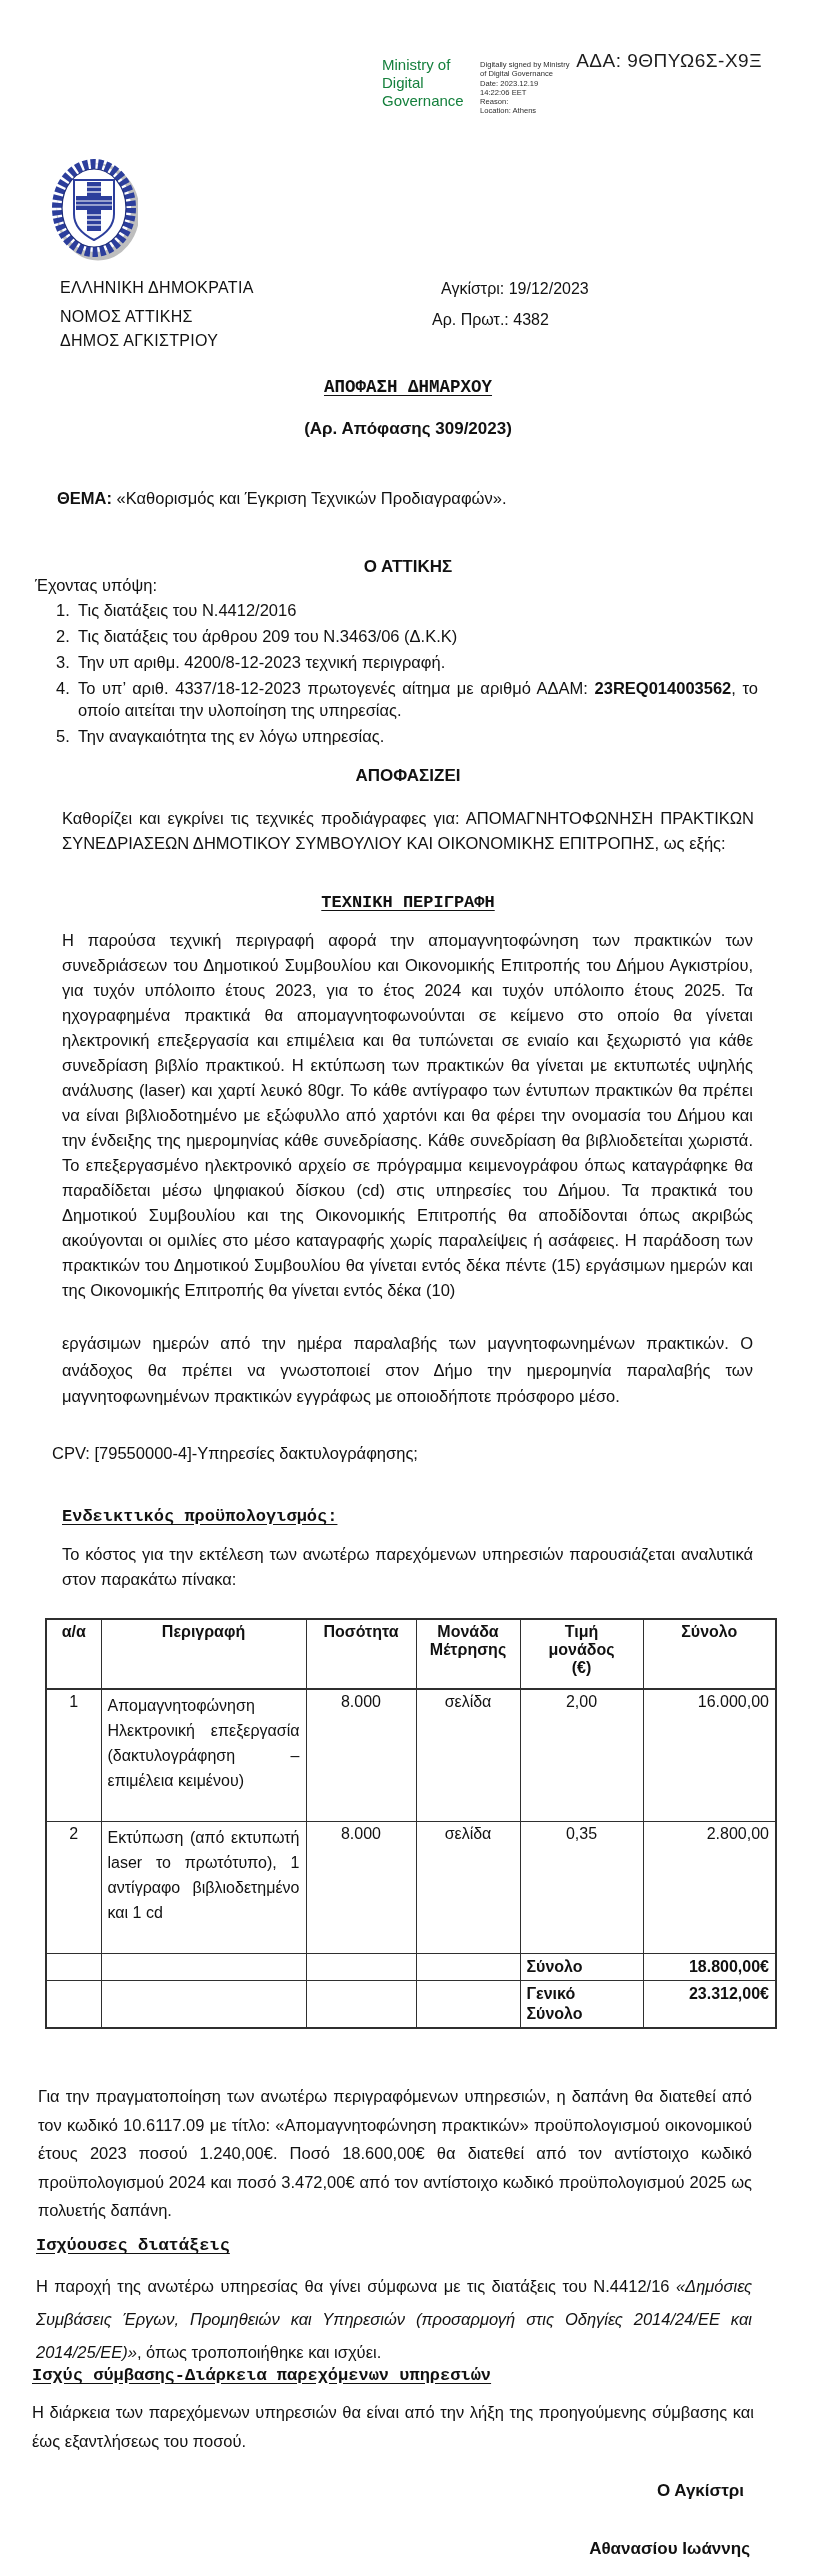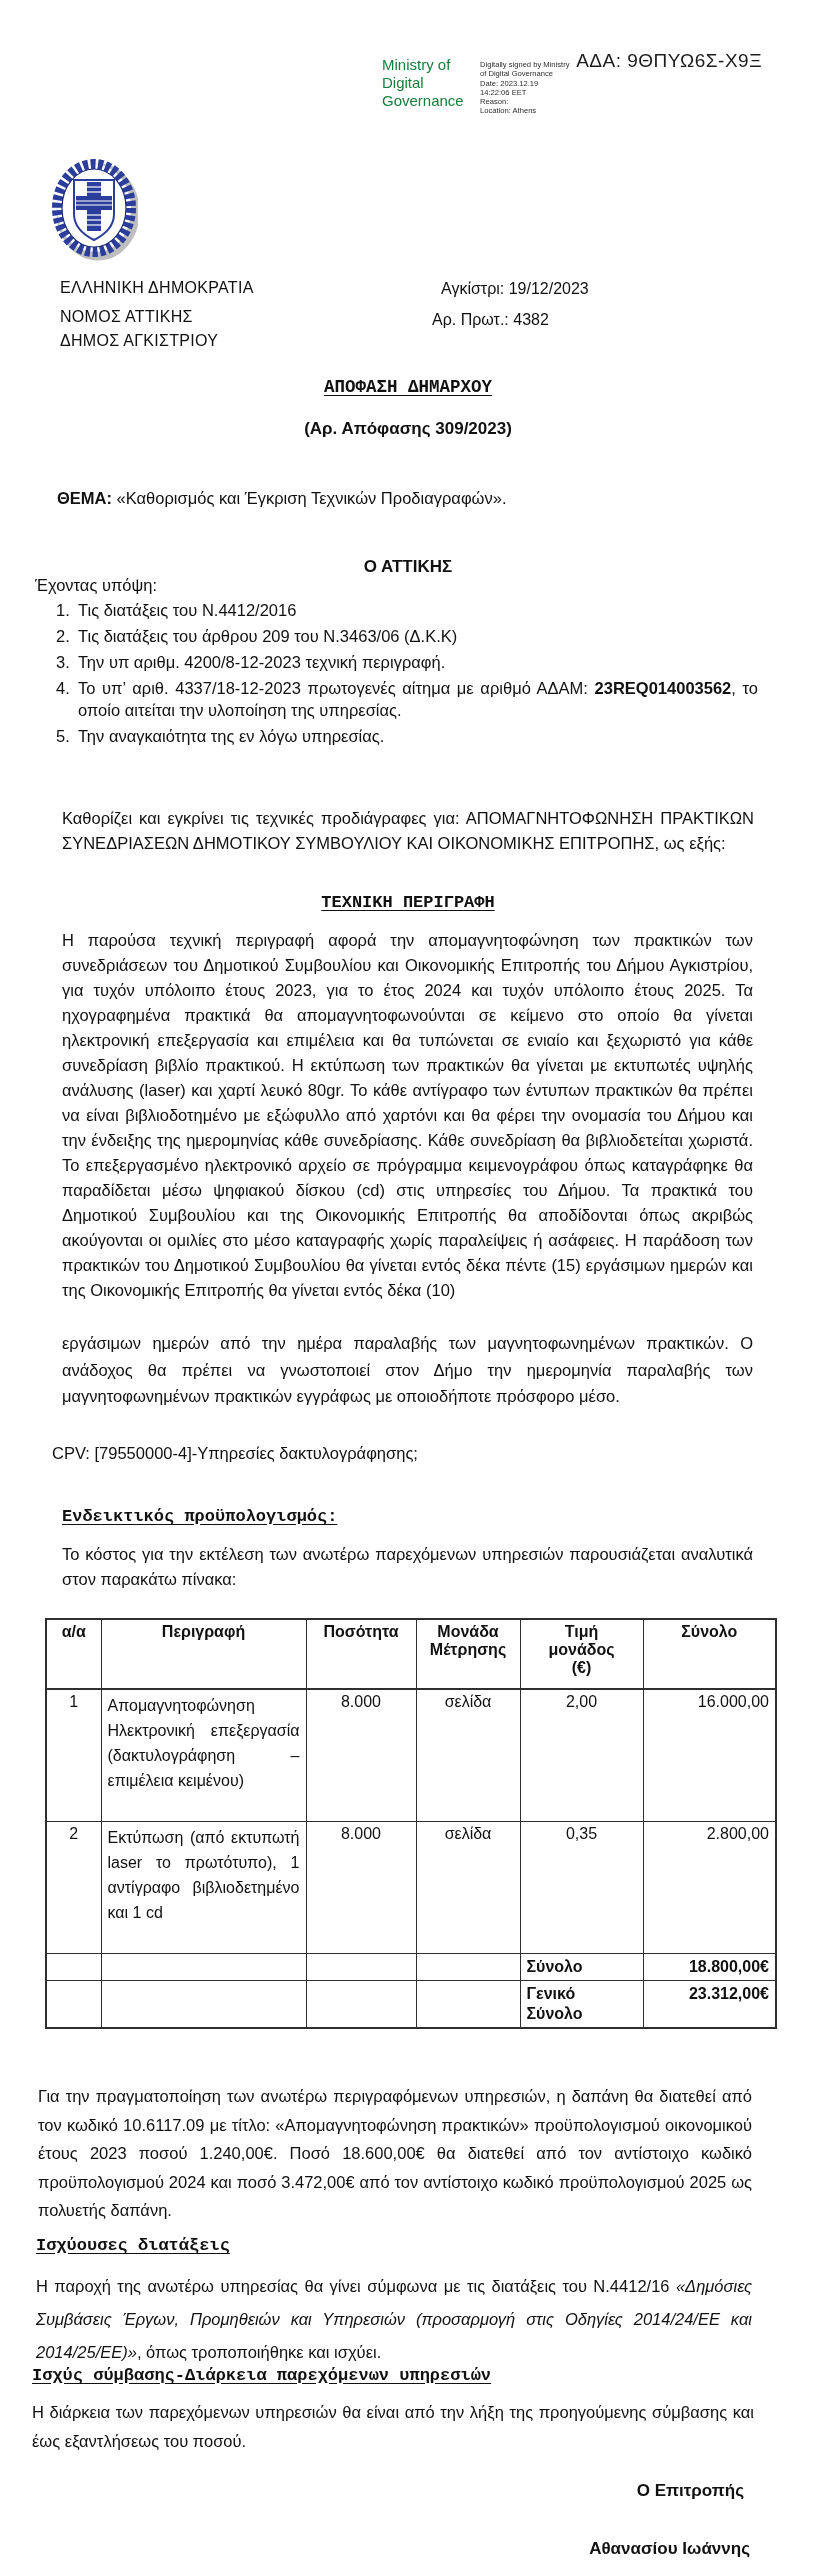--- a/index.html
+++ b/index.html
@@ -146,20 +146,21 @@
     <div class="citem">
       <span class="num">4.</span>
       <div class="ctext just"><span>Το υπ’ αριθ. 4337/18-12-2023 πρωτογενές αίτημα με αριθμό  ΑΔΑΜ: </span><span class="b">23REQ014003562</span><span>, το οποίο αιτείται την υλοποίηση της υπηρεσίας.</span></div>
     </div>
     <div class="citem">
       <span class="num">5.</span>
       <div class="ctext">Την αναγκαιότητα της εν λόγω υπηρεσίας.</div>
     </div>
   </div>
 
+  <div class="abs center decidesh b">ΑΠΟΦΑΣΙΖΕΙ</div>
   <div class="abs decidestxt just">Καθορίζει και εγκρίνει τις τεχνικές προδιάγραφες για: ΑΠΟΜΑΓΝΗΤΟΦΩΝΗΣΗ ΠΡΑΚΤΙΚΩΝ ΣΥΝΕΔΡΙΑΣΕΩΝ ΔΗΜΟΤΙΚΟΥ ΣΥΜΒΟΥΛΙΟΥ ΚΑΙ ΟΙΚΟΝΟΜΙΚΗΣ ΕΠΙΤΡΟΠΗΣ, ως εξής:</div>
 
   <div class="abs center techh b u">ΤΕΧΝΙΚΗ ΠΕΡΙΓΡΑΦΗ</div>
   <div class="abs techp1 just">Η παρούσα τεχνική περιγραφή αφορά την απομαγνητοφώνηση των πρακτικών των συνεδριάσεων του Δημοτικού Συμβουλίου και Οικονομικής Επιτροπής του Δήμου Αγκιστρίου, για τυχόν υπόλοιπο έτους 2023, για το έτος 2024 και τυχόν υπόλοιπο έτους 2025. Τα ηχογραφημένα πρακτικά θα απομαγνητοφωνούνται σε κείμενο στο οποίο θα γίνεται ηλεκτρονική επεξεργασία και επιμέλεια και θα τυπώνεται σε ενιαίο και ξεχωριστό για κάθε συνεδρίαση βιβλίο πρακτικού. Η εκτύπωση των πρακτικών θα γίνεται με εκτυπωτές υψηλής ανάλυσης (laser) και χαρτί λευκό 80gr. Το κάθε αντίγραφο των έντυπων πρακτικών θα πρέπει να είναι βιβλιοδοτημένο με εξώφυλλο από χαρτόνι και θα φέρει την ονομασία του Δήμου και την ένδειξης της ημερομηνίας κάθε συνεδρίασης. Κάθε συνεδρίαση θα βιβλιοδετείται χωριστά. Το επεξεργασμένο ηλεκτρονικό αρχείο σε πρόγραμμα κειμενογράφου όπως καταγράφηκε θα παραδίδεται μέσω ψηφιακού δίσκου (cd) στις υπηρεσίες του Δήμου. Τα πρακτικά του Δημοτικού Συμβουλίου και της Οικονομικής Επιτροπής θα αποδίδονται όπως ακριβώς ακούγονται οι ομιλίες στο μέσο καταγραφής χωρίς παραλείψεις ή ασάφειες. Η παράδοση των πρακτικών του Δημοτικού Συμβουλίου θα γίνεται εντός δέκα πέντε (15) εργάσιμων ημερών και της Οικονομικής Επιτροπής θα γίνεται εντός δέκα (10)</div>
   <div class="abs techp2 just">εργάσιμων ημερών από την ημέρα παραλαβής των μαγνητοφωνημένων πρακτικών. Ο ανάδοχος θα πρέπει να γνωστοποιεί στον Δήμο την ημερομηνία παραλαβής των μαγνητοφωνημένων πρακτικών εγγράφως με οποιοδήποτε πρόσφορο μέσο.</div>
 
   <div class="abs cpv">CPV: [79550000-4]-Υπηρεσίες δακτυλογράφησης;</div>
 
   <div class="abs budgeth b u">Ενδεικτικός προϋπολογισμός:</div>
   <div class="abs budgeti just">Το κόστος για την εκτέλεση των ανωτέρω παρεχόμενων υπηρεσιών παρουσιάζεται αναλυτικά στον παρακάτω πίνακα:</div>
@@ -222,16 +223,16 @@
     </table>
 
   <div class="abs funding just">Για την πραγματοποίηση των ανωτέρω περιγραφόμενων υπηρεσιών, η δαπάνη θα διατεθεί από τον κωδικό  10.6117.09 με τίτλο: «Απομαγνητοφώνηση πρακτικών» προϋπολογισμού οικονομικού έτους 2023 ποσού 1.240,00€. Ποσό 18.600,00€ θα διατεθεί από τον αντίστοιχο κωδικό προϋπολογισμού 2024 και ποσό 3.472,00€ από τον αντίστοιχο κωδικό προϋπολογισμού 2025 ως πολυετής δαπάνη.</div>
 
   <div class="abs provh b u">Ισχύουσες διατάξεις</div>
   <div class="abs provp just"><span>Η παροχή της ανωτέρω υπηρεσίας  θα γίνει σύμφωνα με τις διατάξεις του Ν.4412/16 </span><span class="i">«Δημόσιες Συμβάσεις Έργων, Προμηθειών και Υπηρεσιών (προσαρμογή στις Οδηγίες 2014/24/ΕΕ και 2014/25/ΕΕ)»</span><span>, όπως τροποποιήθηκε και ισχύει.</span></div>
 
   <div class="abs durh b u">Ισχύς σύμβασης-Διάρκεια παρεχόμενων υπηρεσιών</div>
   <div class="abs durp just">Η διάρκεια των παρεχόμενων υπηρεσιών θα είναι από την λήξη της προηγούμενης σύμβασης και έως εξαντλήσεως του ποσού.</div>
 
-  <div class="abs role b">Ο Επιτροπής</div>
+  <div class="abs role b">Ο Αγκίστρι</div>
   <div class="abs name b">Αθανασίου Ιωάννης</div>
 
 </div>
 
 </body></html>

